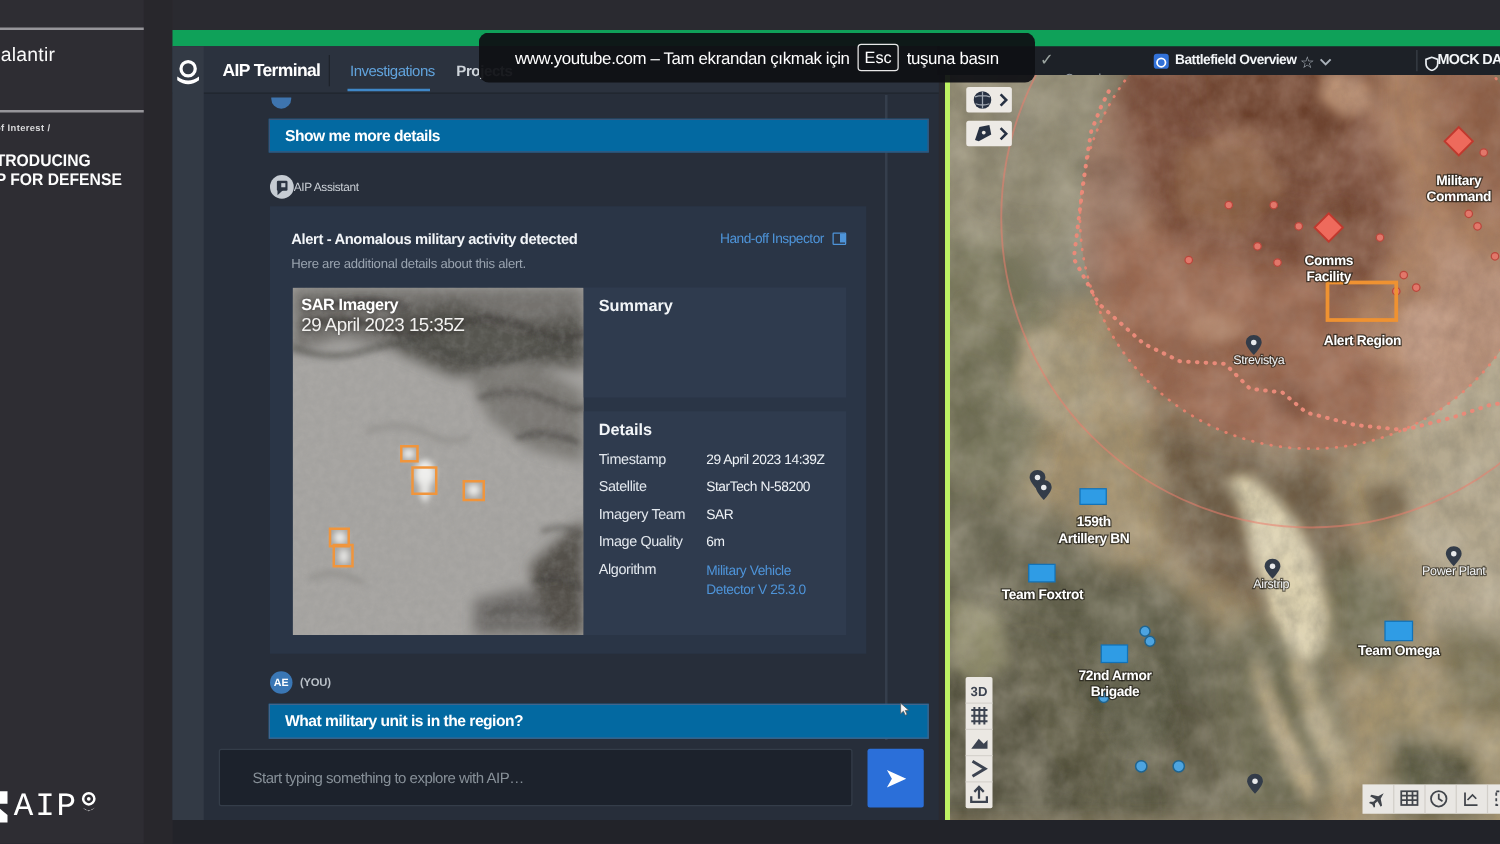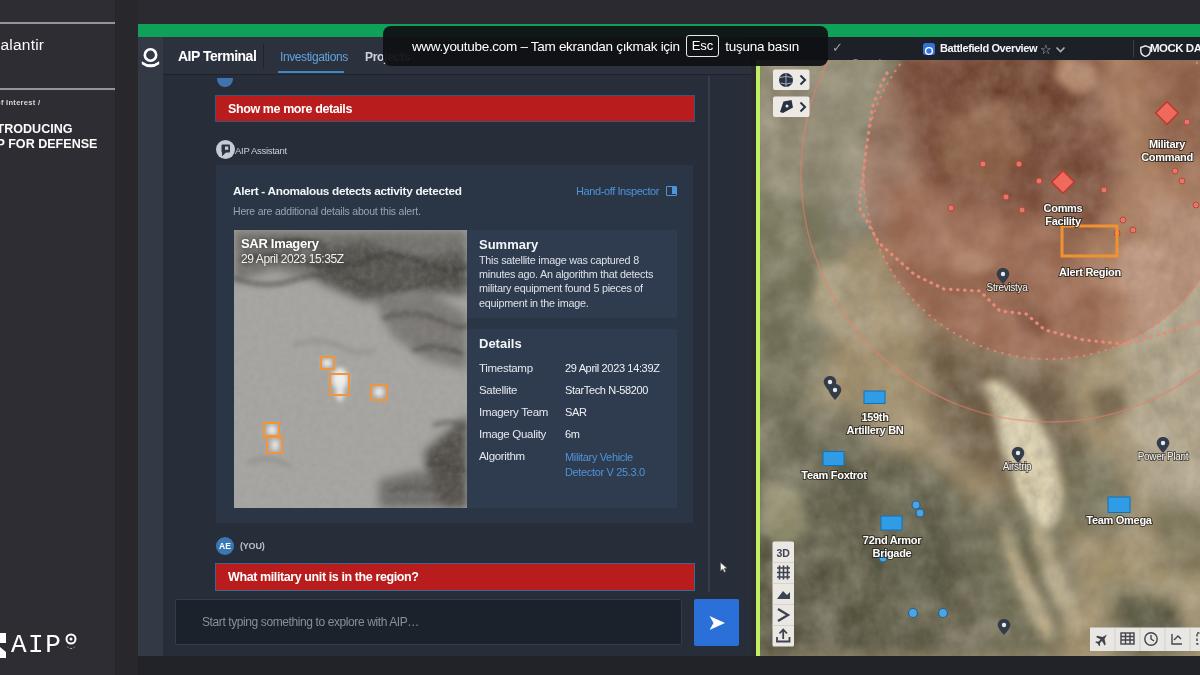--- a/index.html
+++ b/index.html
@@ -19,33 +19,33 @@
 
 #terminal{left:138px;top:37px;width:613px;height:619px;background:#272e3a;overflow:hidden}
 #thead{left:138px;top:37px;width:613px;height:38px;background:#2b323e;border-bottom:1px solid #1f242c}
 #rail{left:138px;top:37px;width:25px;height:619px;background:#333a45}
 #aipterm{left:178px;top:37px;height:38px;line-height:38px;color:#fff;font-weight:bold;font-size:14px;letter-spacing:-0.5px}
 #tsep{left:263px;top:44px;width:1px;height:25px;background:#1e232b}
 #invtab{left:280px;top:37px;height:38px;line-height:40px;color:#61a3dc;font-size:12px;letter-spacing:-0.4px}
 #invunder{left:278px;top:70.5px;width:66px;height:2.5px;background:#3f87c7}
 #projtab{left:365px;top:37px;height:38px;line-height:40px;color:#ced4da;font-size:12px;font-weight:bold;letter-spacing:-0.3px}
 
-.qbox{left:215px;width:480px;border:1.5px solid #3b5679;background:#b91c1c;color:#fff;font-weight:bold;font-size:12.5px;letter-spacing:-0.4px;padding-left:12px;display:flex;align-items:center}
+.qbox{left:215px;width:528px;border:1.5px solid #3b5679;background:#0369a1;color:#fff;font-weight:bold;font-size:12.5px;letter-spacing:-0.4px;padding-left:12px;display:flex;align-items:center}
 #halfdisc{left:217px;top:78px;width:16px;height:8.5px;border-radius:0 0 8px 8px;background:#3e74ae}
 #asst-ic{left:216px;top:140px;width:19px;height:19px;border-radius:50%;background:#c6ccd3}
 #asst-tx{left:235px;top:145px;font-size:9.5px;letter-spacing:-0.3px;color:#c9ced4}
 #card{left:216px;top:165px;width:477px;height:358px;background:#2a3546}
 #alert-title{left:233px;top:184px;font-size:11.8px;letter-spacing:-0.3px;font-weight:bold;color:#f2f5f8}
 #handoff{left:576px;top:185px;font-size:11px;letter-spacing:-0.4px;color:#4e94d9}
 #handoff-ic{left:666px;top:186px;width:11px;height:10px;border:1.5px solid #4e94d9;border-radius:1px}
 #handoff-ic b{position:absolute;right:0;top:0;width:4px;height:7px;background:#4e94d9}
 #alert-sub{left:233px;top:205px;font-size:10.5px;letter-spacing:-0.2px;color:#9aa4b0}
 #sarpanel{left:234px;top:230px;width:233px;height:278px;overflow:hidden}
 #sar-t1{left:241px;top:236px;font-size:13px;letter-spacing:-0.3px;font-weight:bold;color:#fff;text-shadow:0 0 4px rgba(40,40,40,.8)}
-#sar-t2{left:241px;top:252px;font-size:12px;letter-spacing:-0.4px;color:#f2f1ef;text-shadow:0 0 4px rgba(40,40,40,.8)}
+#sar-t2{left:241px;top:252px;font-size:15px;letter-spacing:-0.4px;color:#f2f1ef;text-shadow:0 0 4px rgba(40,40,40,.8)}
 #sumpanel{left:467px;top:230px;width:210px;height:88px;background:#2f3b4e}
 #sum-t{left:479px;top:237px;font-size:13px;font-weight:bold;color:#f2f5f8}
 #sum-b{left:479px;top:253px;width:184px;font-size:10.8px;line-height:14.2px;color:#dbe1e7;letter-spacing:-0.25px}
 #detpanel{left:467px;top:329px;width:210px;height:179px;background:#2f3b4e}
 #det-t{left:479px;top:336px;font-size:13px;font-weight:bold;color:#f2f5f8}
 .dlab{left:479px;font-size:11.5px;letter-spacing:-0.3px;color:#e3e8ee}
 .dval{left:565px;font-size:11px;letter-spacing:-0.35px;color:#eef2f6}
 .dblu{left:565px;font-size:11px;letter-spacing:-0.35px;color:#4e94d9;line-height:15px}
 #aerow{left:216px;top:537px;width:18px;height:18px;border-radius:50%;background:#3a77b5;color:#fff;font-size:8.5px;font-weight:bold;text-align:center;line-height:18px}
 #you{left:240px;top:541px;font-size:9px;letter-spacing:-0.2px;font-weight:bold;color:#b9c0c7}
@@ -107,21 +107,21 @@
   <div class="abs qbox" style="top:95px;height:27px">Show me more details</div>
   <div class="abs" id="asst-ic">
     <svg width="19" height="19">
         <rect x="5.5" y="4.5" width="8.5" height="8" rx="1" fill="#2b3442"></rect>
         <rect x="9" y="6.5" width="3.3" height="3.3" fill="#c6ccd3"></rect>
         <path d="M6 12 L6 16.2 L10.5 12 Z" fill="#2b3442"></path>
       </svg>
   </div>
   <div class="abs" id="asst-tx">AIP Assistant</div>
   <div class="abs" id="card"></div>
-  <div class="abs" id="alert-title">Alert - Anomalous detects activity detected</div>
+  <div class="abs" id="alert-title">Alert - Anomalous military activity detected</div>
   <div class="abs" id="handoff">Hand-off Inspector</div>
   <div class="abs" id="handoff-ic">
       <b></b>
     </div>
   <div class="abs" id="alert-sub">Here are additional details about this alert.</div>
   <div class="abs" id="sarpanel"><svg width="233" height="278" id="sarsvg">
     <defs>
       <filter id="b6" x="-30%" y="-30%" width="160%" height="160%">
             <feGaussianBlur stdDeviation="5"></feGaussianBlur>
           </filter>
@@ -166,21 +166,20 @@
       <rect x="96" y="144" width="19" height="21"></rect>
       <rect x="137" y="155" width="16" height="15"></rect>
       <rect x="30" y="193" width="15" height="14"></rect>
       <rect x="33" y="206" width="15" height="17"></rect>
     </g>
   </svg></div>
   <div class="abs" id="sar-t1">SAR Imagery</div>
   <div class="abs" id="sar-t2">29 April 2023 15:35Z</div>
   <div class="abs" id="sumpanel"></div>
   <div class="abs" id="sum-t">Summary</div>
-  <div class="abs" id="sum-b">This satellite image was captured 8 minutes ago. An algorithm that detects military equipment found 5 pieces of equipment in the image.</div>
   <div class="abs" id="detpanel"></div>
   <div class="abs" id="det-t">Details</div>
   <div class="abs dlab" style="top:362px">Timestamp</div>
     <div class="abs dval" style="top:362px">29 April 2023 14:39Z</div>
   <div class="abs dlab" style="top:384px">Satellite</div>
     <div class="abs dval" style="top:384px">StarTech N-58200</div>
   <div class="abs dlab" style="top:406px">Imagery Team</div>
     <div class="abs dval" style="top:406px">SAR</div>
   <div class="abs dlab" style="top:428px">Image Quality</div>
     <div class="abs dval" style="top:428px">6m</div>

